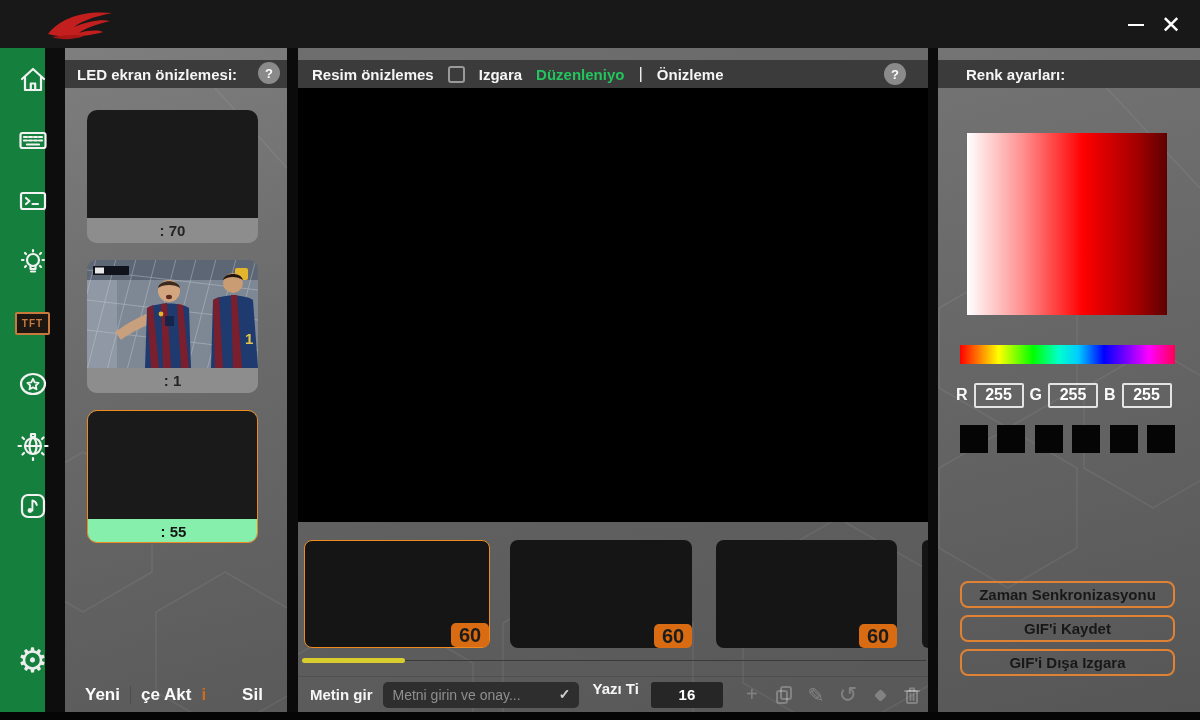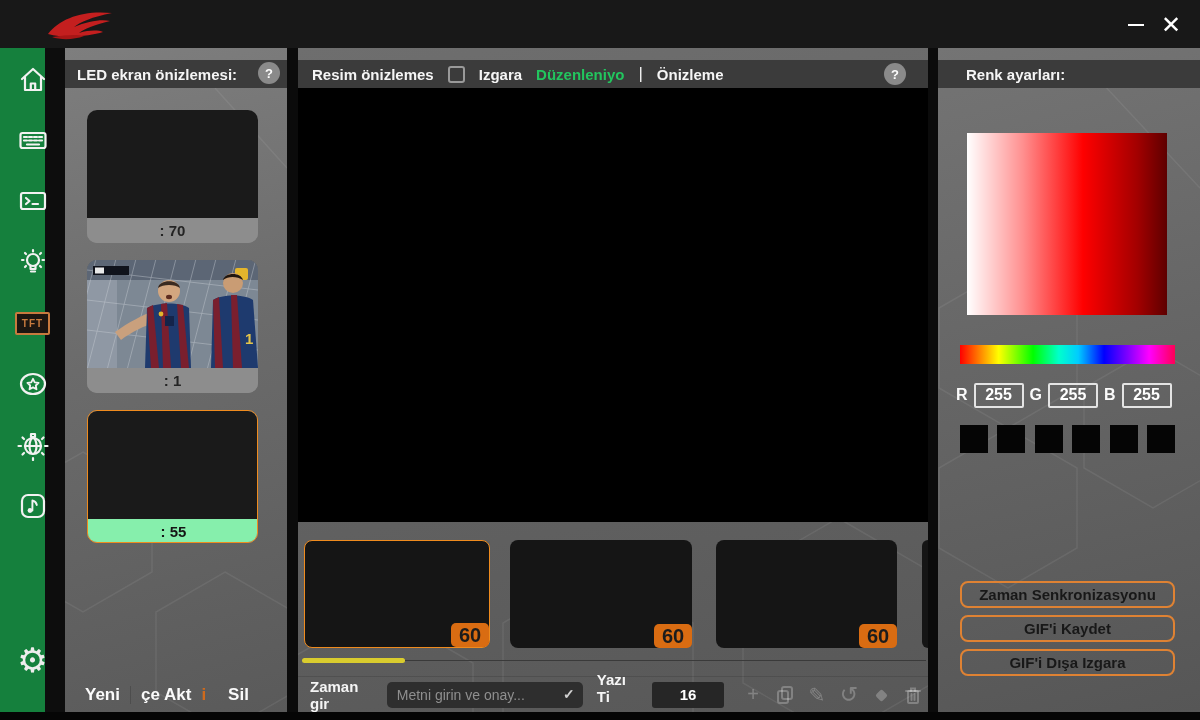--- a/index.html
+++ b/index.html
@@ -282,21 +282,21 @@
     <div class="led-card" id="led-card-3" style="top:362px">
       <div class="img"></div>
       <div class="cap">: 55</div>
     </div>
 
     <div id="led-footer">
       <span class="btn" style="margin-left:20px">Yeni</span>
       <div class="vsep"></div>
       <span class="btn">çe Akt</span>
       <span class="cursor-i">i</span>
-      <span class="btn" style="margin-left:8px">Sil</span>
+      <span class="btn" style="margin-left:22px">Sil</span>
     </div>
   </section>
 
   <div class="vdivider abs" style="left:287px;width:11px"></div>
 
   <section id="editor" class="abs">
     <svg class="hexes" width="630" height="664">
       <polygon points="300,520 395,575 395,685 300,740 205,685 205,575"></polygon>
       <polygon points="540,470 635,525 635,635 540,690 445,635 445,525"></polygon>
       <polygon points="80,560 175,615 175,725 80,780 -15,725 -15,615"></polygon>
@@ -322,21 +322,21 @@
     </div>
     <div class="frame" id="frame-3">
       <div class="badge">60</div>
     </div>
     <div class="frame" id="frame-4"></div>
 
     <div id="progress-done" class="abs"></div>
     <div id="progress-rest" class="abs"></div>
 
     <div id="editor-toolbar">
-      <span id="text-label">Zaman gir</span>
+      <span id="text-label">Metin gir</span>
       <div id="text-input-wrap">
         <input id="text-input" type="text" placeholder="Metni girin ve onay..." style="">
         <span id="text-confirm">✓</span>
       </div>
       <span id="font-label">Yazı Ti</span>
       <input id="font-size-input" type="text" value="16" style="">
       <div id="tool-row">
         <div class="tool-ico">
             <span>+</span>
           </div>

